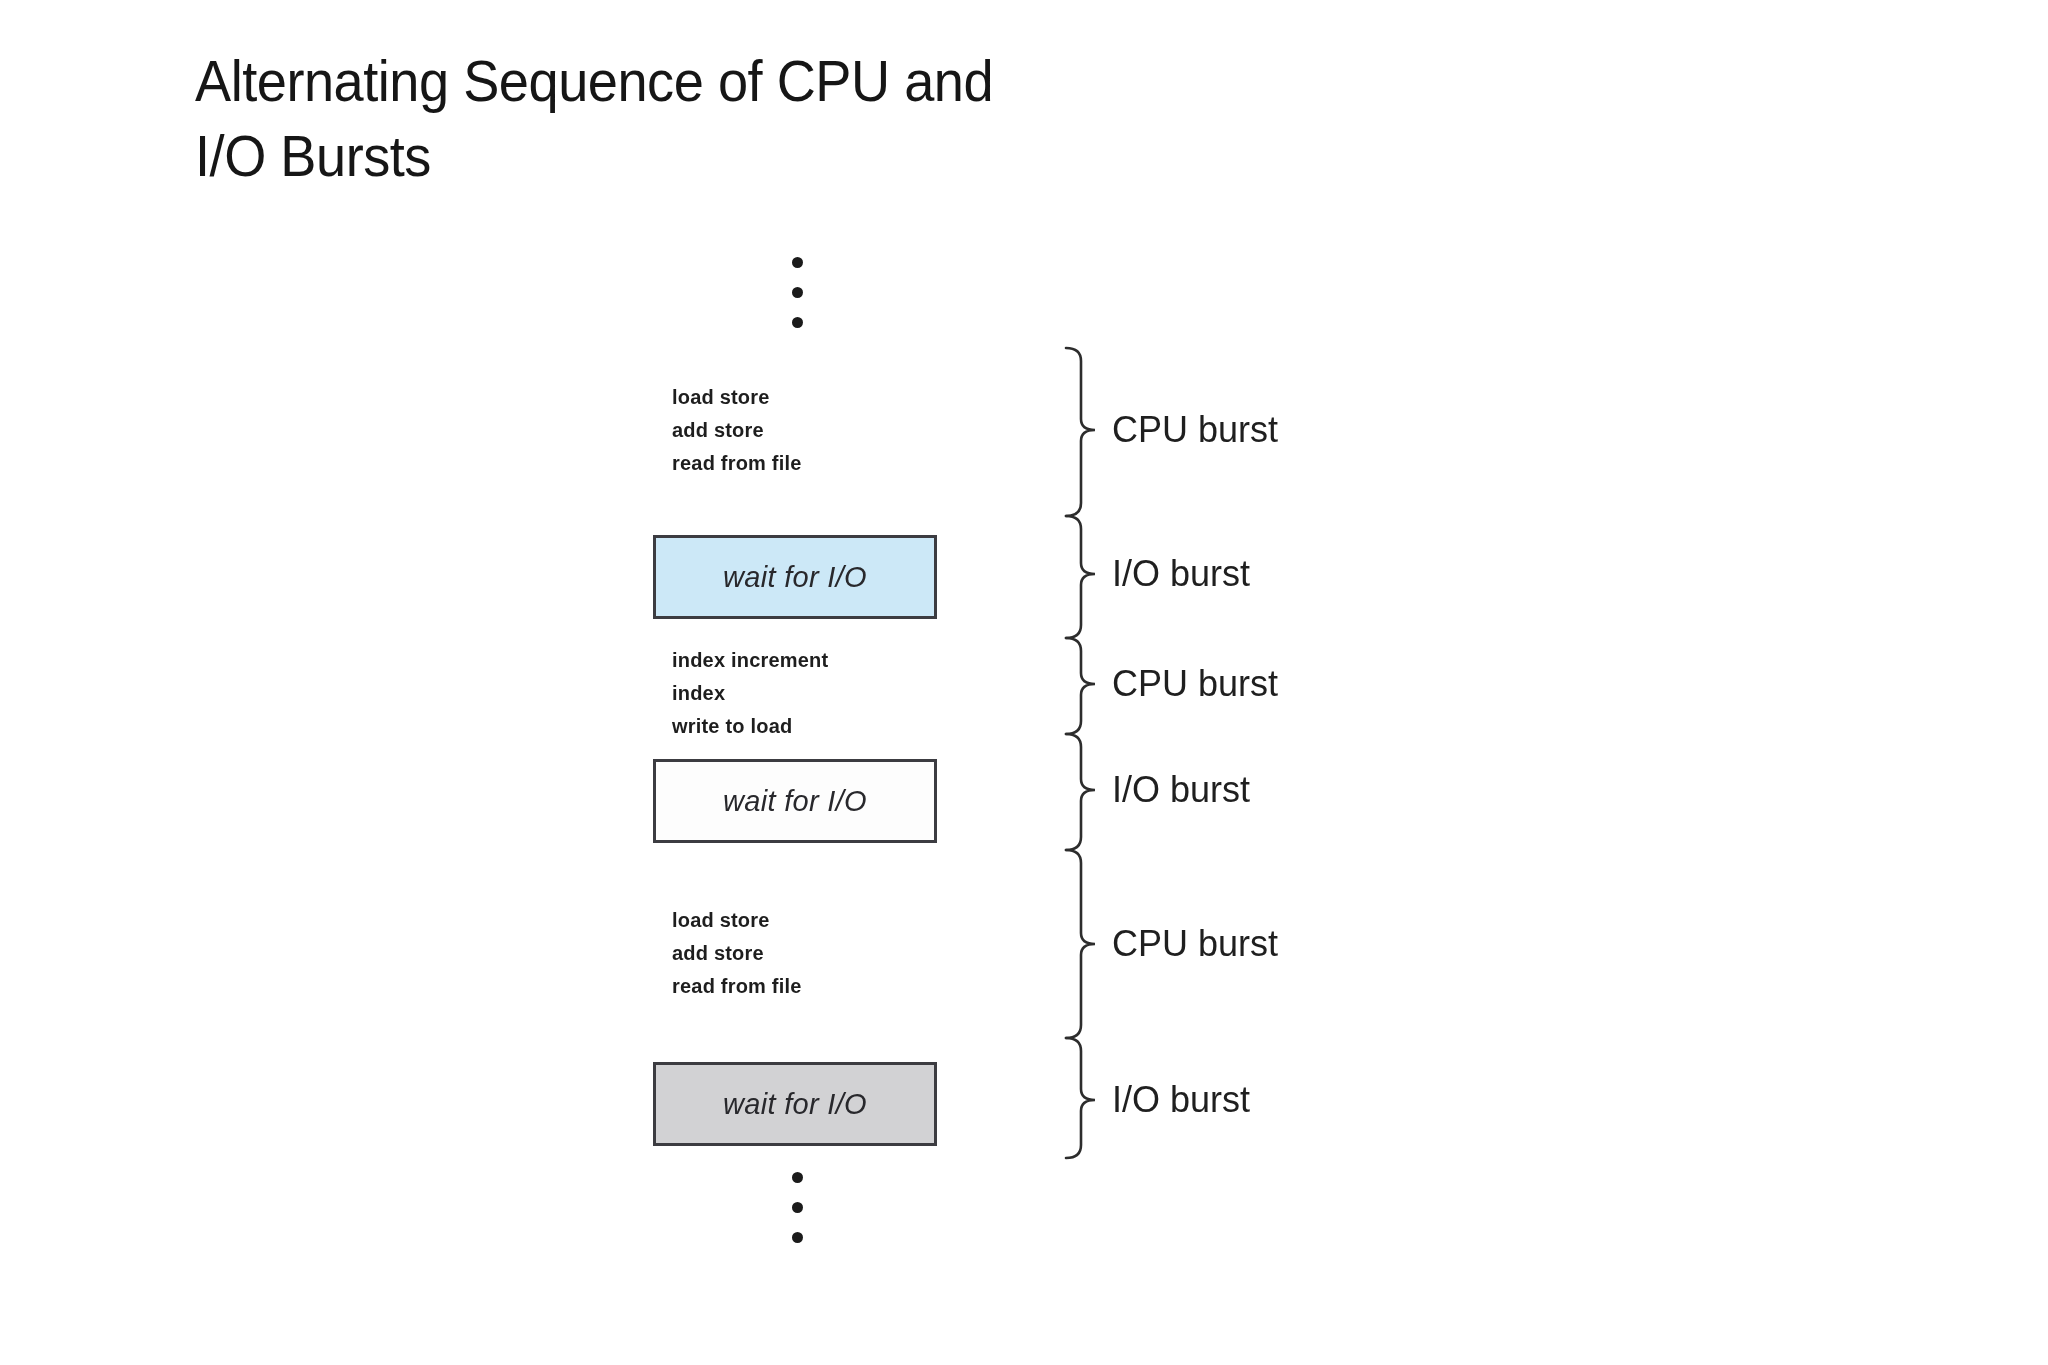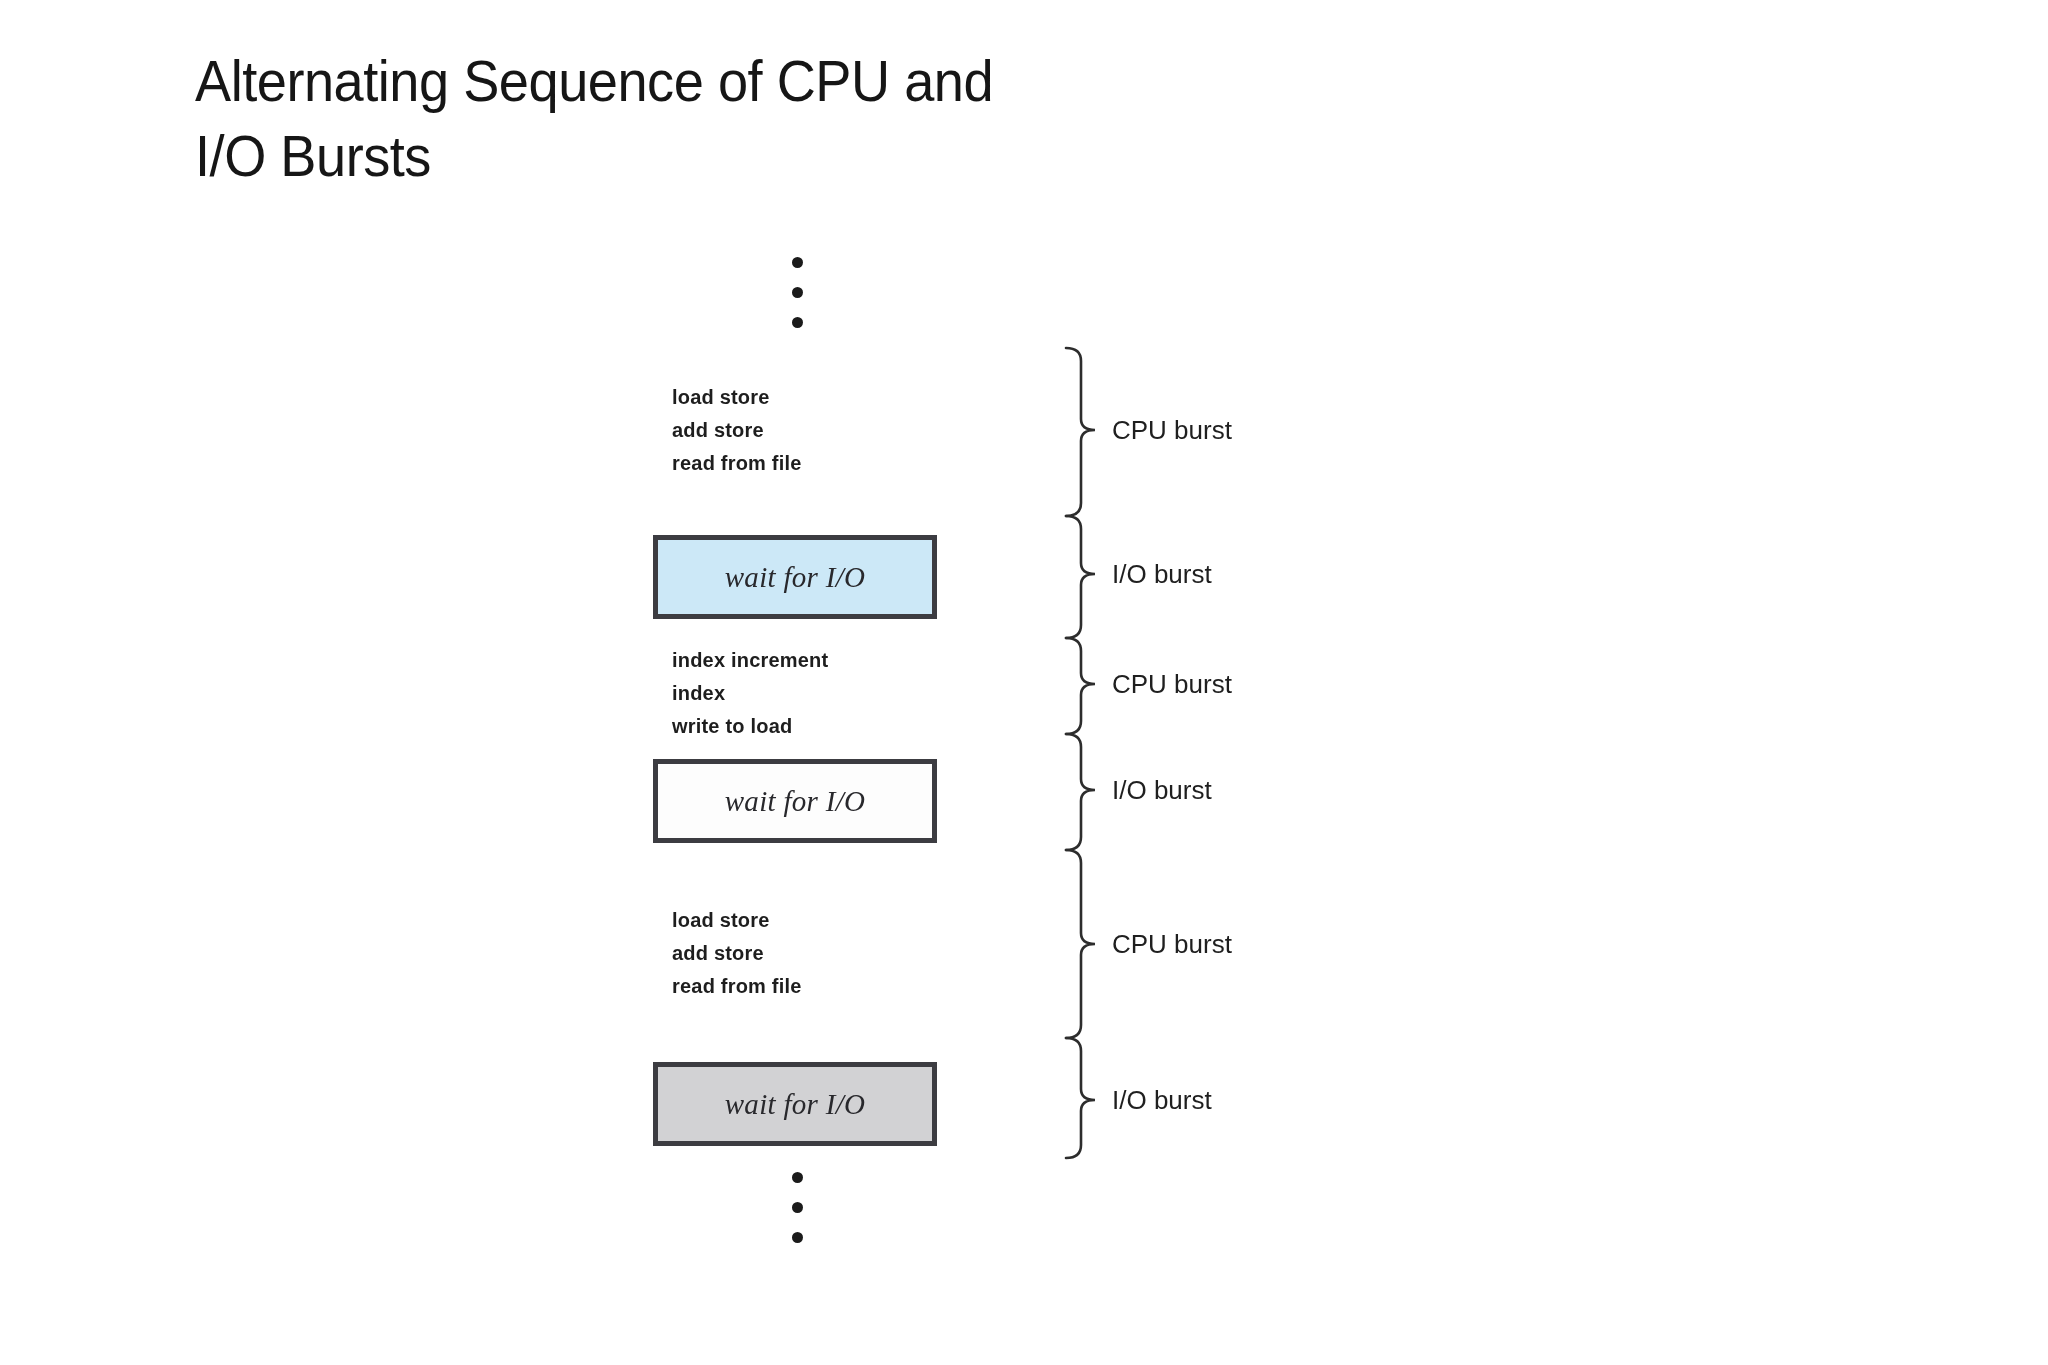--- a/index.html
+++ b/index.html
@@ -53,50 +53,49 @@
   .code .reg { font-weight: 700; }
   .code-1 { top: 381px; }
   .code-2 { top: 644px; }
   .code-3 { top: 904px; }
   .wait-box {
     position: absolute;
     left: 653px;
     width: 284px;
     height: 84px;
     box-sizing: border-box;
-    border: 5px solid #0f766e;
+    border: 3px solid #0f766e;
     display: flex;
     align-items: center;
     justify-content: center;
     font-style: italic;
     font-size: 29px;
     color: #28282c;
     letter-spacing: 0.3px;
-    font-family: Liberation Serif, serif;
   }
   .box-1 { top: 535px; }
   .box-2 { top: 759px; }
   .box-3 { top: 1062px; }
   .braces {
     position: absolute;
     left: 1050px;
     top: 340px;
     width: 60px;
     height: 830px;
   }
   .braces path {
     fill: none;
     stroke: #2d2d2d;
     stroke-width: 2.6;
     stroke-linecap: round;
   }
   .burst-label {
     position: absolute;
     left: 1112px;
-    font-size: 26px;
+    font-size: 36px;
     line-height: 36px;
     font-weight: 400;
     color: #1f1f1f;
   }
   .bl-1 { top: 412px; }
   .bl-2 { top: 556px; }
   .bl-3 { top: 666px; }
   .bl-4 { top: 772px; }
   .bl-5 { top: 926px; }
   .bl-6 { top: 1082px; }

